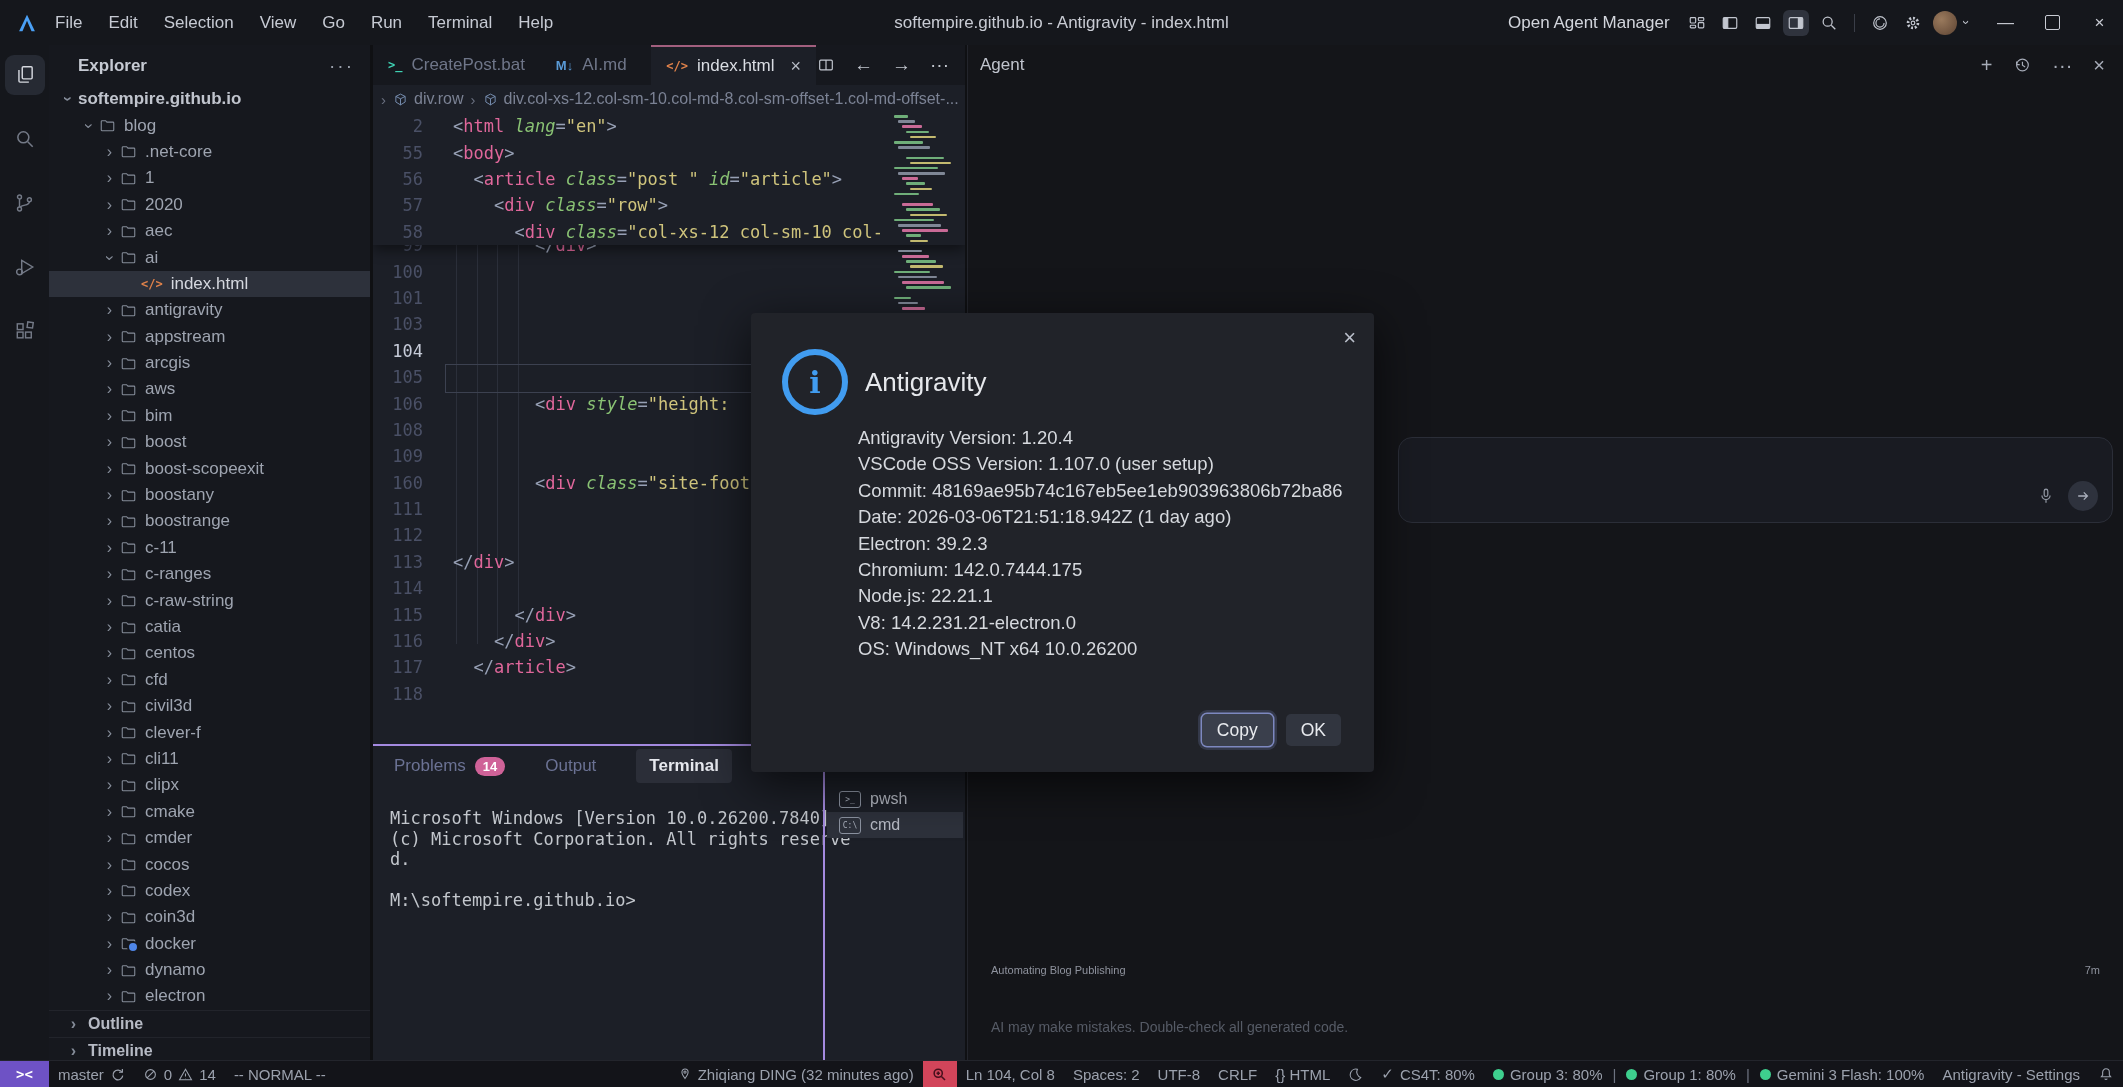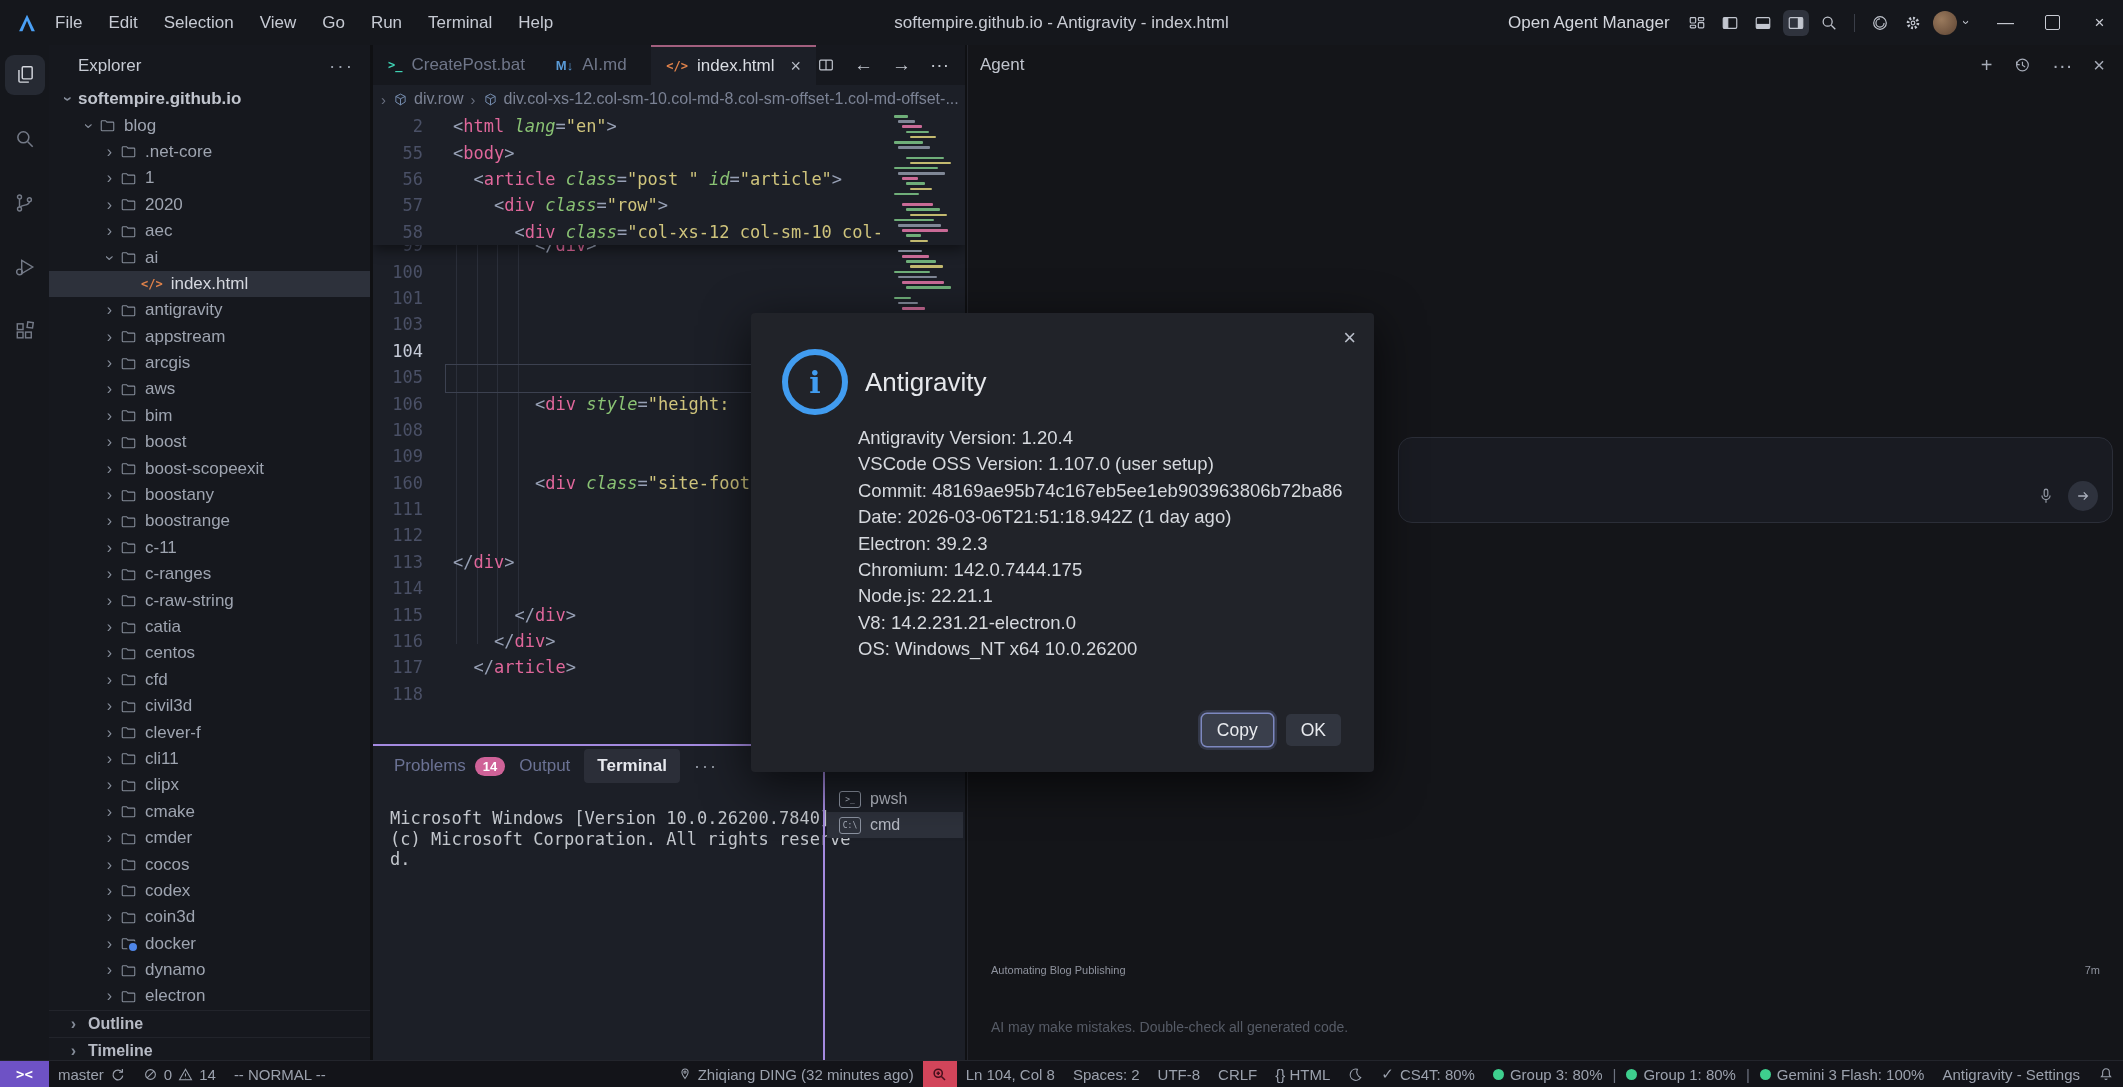--- a/index.html
+++ b/index.html
@@ -25,21 +25,21 @@
   .maxbox{width:13px;height:13px;border:1.5px solid currentColor;border-radius:2px}
 
   
   .activitybar{position:absolute;left:0;top:45px;width:49px;height:1015px;background:#15171c;display:flex;flex-direction:column;align-items:center;padding-top:10px;gap:24px;box-sizing:border-box}
   .act-item{width:40px;height:40px;display:grid;place-items:center;color:#747a87;border-radius:9px}
   .act-item.active{background:#262a33;color:#d6d9e0}
 
   
   .sidebar{position:absolute;left:49px;top:45px;width:321px;height:1015px;background:#16181e;overflow:hidden}
   .sb-header{height:41px;display:flex;align-items:center;padding:0 16px 0 29px}
-  .sb-title{font-size:17px;font-weight:400;color:#c6cad3;flex:1}
+  .sb-title{font-size:17px;font-weight:700;color:#c6cad3;flex:1}
   .sb-more{color:#9aa0ac;font-size:19px;letter-spacing:2px}
   .tree-row{height:26.4px;display:flex;align-items:center;font-size:17px;color:#9ea4b0;white-space:nowrap;box-sizing:border-box}
   .tree-row.selected{background:#2d313b;color:#d5d8df}
   .tree-row.root{font-weight:700;color:#c0c4cd}
   .chev{width:21px;flex:none;color:#858c99;font-size:16px;text-align:center;line-height:1}
   .chev.open{transform:rotate(90deg)}
   .fold-ico{margin-right:8px;color:#858c99;position:relative;flex:none;display:flex}
   .git-dot{position:absolute;right:-2px;bottom:-2px;width:8px;height:8px;border-radius:50%;background:#4f86e8;border:2px solid #16181e}
   .file-ico{margin-right:8px;color:#e0824a;font-weight:700;font-size:12px;font-family:"DejaVu Sans Mono",monospace;flex:none}
   .sb-footrow{height:26.5px;display:flex;align-items:center;font-size:16px;font-weight:700;color:#b6bac4;border-top:1px solid #22242b;padding-left:14px;gap:4px}
@@ -66,21 +66,21 @@
   .tk-p{color:#97a0b5}.tk-t{color:#e0679b}.tk-a{color:#8ac374;font-style:italic}.tk-s{color:#cfc47c}.tk-w{color:#abb2bf}
   .sticky{position:absolute;left:0;top:0;right:0;height:132px;background:#1c1f27;box-shadow:0 5px 12px rgba(0,0,0,.45);z-index:3}
   .cur-box{position:absolute;left:72px;right:5px;height:27px;border:1px solid #3c4150;z-index:2}
   .guides{position:absolute;top:119px;height:412px;z-index:0}
   .guide{position:absolute;top:0;bottom:0;width:1px;background:#2b2f3a}
   .minimap{position:absolute;right:13px;top:2px;width:58px;height:200px;z-index:4}
   .mm-bar{height:2.6px;border-radius:1px;margin-bottom:2.6px}
 
   
   .panel{height:316px;border-top:2px solid #a48ae0;position:relative;background:#1c1f27;box-sizing:border-box;flex:none}
-  .panel-tabs{height:40px;display:flex;align-items:center;gap:14px;padding-left:21px;font-size:17px;color:#6b7294}
+  .panel-tabs{height:40px;display:flex;align-items:center;gap:40px;padding-left:21px;font-size:17px;color:#6b7294}
   .ptab{display:flex;gap:9px;align-items:center}
   .ptab .badge{background:#cf6298;color:#fff;font-size:13px;font-weight:700;border-radius:10px;padding:2px 8px}
   .ptab.active{background:#2b2e38;color:#e6e8ee;font-weight:700;padding:7px 13px;border-radius:4px}
   .pmore{color:#9aa0ac;font-size:18px;letter-spacing:2px}
   .term{position:absolute;left:17px;top:62px;font-family:"DejaVu Sans Mono",monospace;font-size:17px;color:#c2c6cc}
   .term div{height:20.5px;white-space:pre}
   .term-sash{position:absolute;left:450px;top:-2px;bottom:0;width:2px;background:#a48ae0}
   .termlist{position:absolute;left:454px;right:2px;top:40px}
   .trow{height:26px;display:flex;align-items:center;gap:9px;padding-left:12px;font-size:16px;color:#b6bac4}
   .trow.selected{background:#2d313b}
@@ -771,20 +771,21 @@
           <div class="ptab active">
             <span>Terminal</span>
           </div>
           <span class="pmore">···</span>
         </div>
       <div class="term" id="terminal">
           <div>Microsoft Windows [Version 10.0.26200.7840]</div>
           <div>(c) Microsoft Corporation. All rights reserve</div>
           <div>d.</div>
           <div> </div>
+          <div>M:\softempire.github.io&gt;</div>
         </div>
       <div class="term-sash"></div>
       <div class="termlist" id="termlist">
           <div class="trow">
             <span class="ticon">&gt;_</span>
             <span>pwsh</span>
           </div>
           <div class="trow selected">
             <span class="ticon">C:\</span>
             <span>cmd</span>

